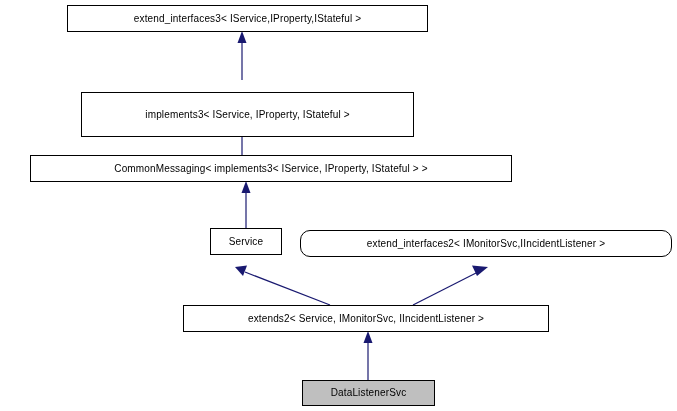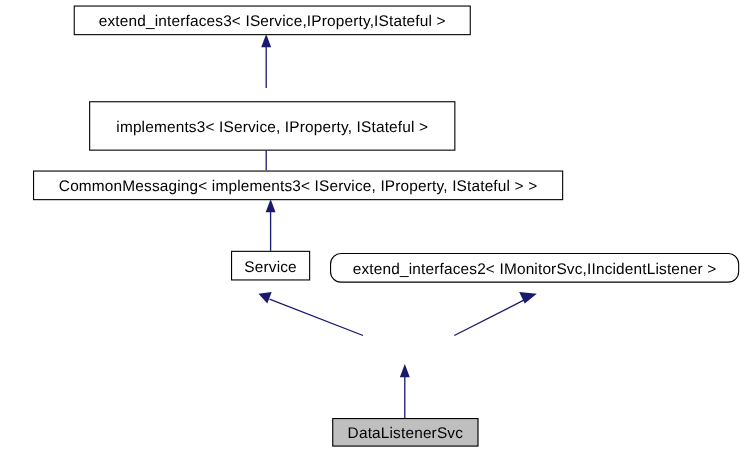--- a/index.html
+++ b/index.html
@@ -28,21 +28,21 @@
     box-sizing: border-box;
     border: 1px solid #000000;
     background: #ffffff;
     display: flex;
     align-items: center;
     justify-content: center;
     white-space: nowrap;
     overflow: hidden;
   }
   .node-label {
-    font-size: 14px;
+    font-size: 10px;
     color: #000000;
     line-height: 1;
     letter-spacing: 0.15px;
   }
   .node.highlight {
     background: #bfbfbf;
   }
   
   #node-extend-interfaces3 { left: 67px;  top: 5px;   width: 361px; height: 27px; }
   #node-implements3        { left: 81px;  top: 92px;  width: 333px; height: 45px; }
@@ -103,18 +103,21 @@
   </div>
 
   <div class="node" id="node-service">
     <span class="node-label">Service</span>
   </div>
 
   <div class="node" id="node-extend-interfaces2">
     <span class="node-label">extend_interfaces2&lt; IMonitorSvc,IIncidentListener &gt;</span>
   </div>
 
+  <div class="node" id="node-extends2">
+    <span class="node-label">extends2&lt; Service, IMonitorSvc, IIncidentListener &gt;</span>
+  </div>
 
   <div class="node highlight" id="node-datalistenersvc">
     <span class="node-label">DataListenerSvc</span>
   </div>
 
 </div>
 
 </body></html>

